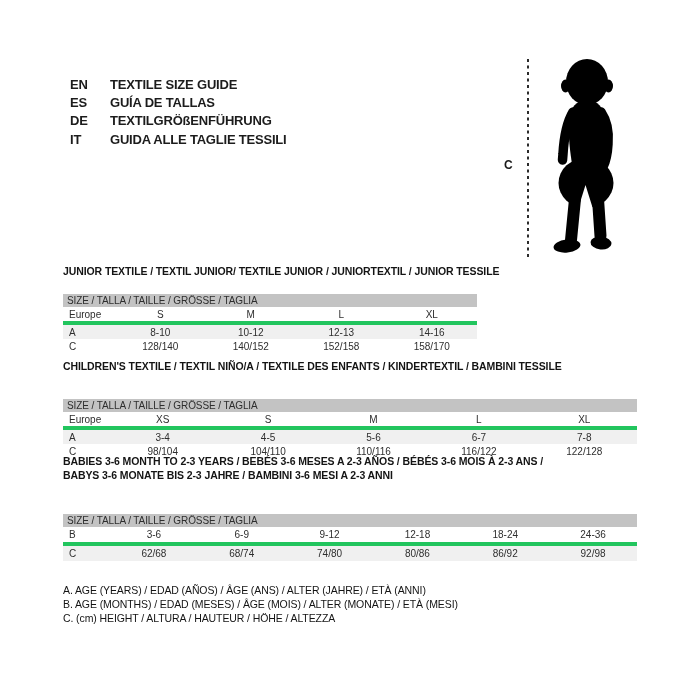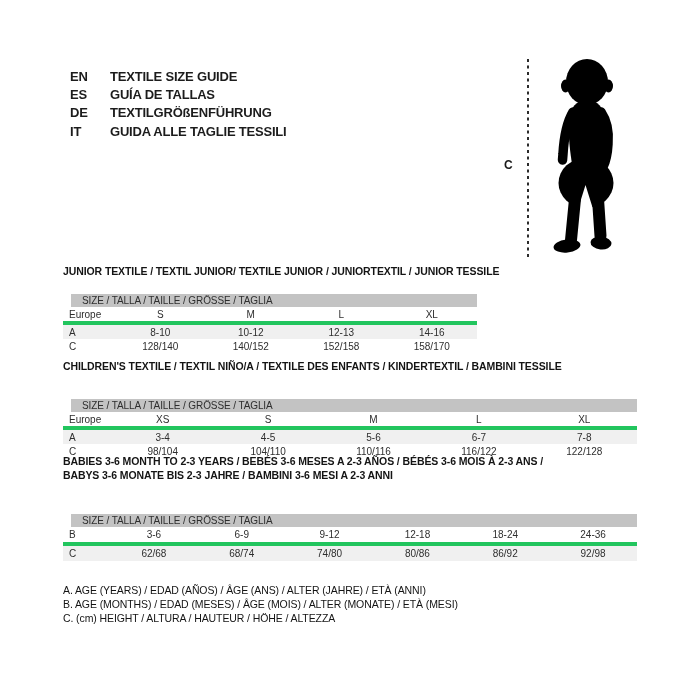--- a/index.html
+++ b/index.html
@@ -1,39 +1,39 @@
 <!DOCTYPE html>
 <html><head>
 <meta charset="utf-8">
 <style>
   html,body { margin:0; padding:0; background:#ffffff; }
   #canvas {
     position:relative; width:700px; height:700px; background:#ffffff;
     font-family:"Liberation Sans", sans-serif; color:#2e2e2e; overflow:hidden;
   }
   
-  .lang { position:absolute; left:70px; top:68px; font-weight:700; font-size:13px;
+  .lang { position:absolute; left:70px; top:76px; font-weight:700; font-size:13px;
           line-height:18.2px; color:#1c1c1c; letter-spacing:-0.2px; }
   .lang-row { white-space:nowrap; }
   .lang-code { display:inline-block; width:40px; }
   
   .figure-svg { position:absolute; left:495px; top:47px; }
   
   .tbl-title { position:absolute; left:63px; font-weight:700; font-size:10.5px;
                line-height:13.5px; color:#141414; letter-spacing:-0.1px; white-space:nowrap; }
   .tbl-title1 { top:265px; }
   .tbl-title2 { top:360px; }
   .tbl-title3 { top:455px; }
   
   .size-table { position:absolute; left:63px; font-size:10px; color:#2e2e2e; }
   .t1 { top:294px; width:414px; }
   .t2 { top:399px; width:574px; }
   .t3 { top:514px; width:574px; }
-  .size-bar { height:13px; background:#c3c3c3; line-height:13px; padding-left:11px;
-              font-size:10px; color:#2e2e2e; letter-spacing:-0.1px;margin-left:8px; }
+  .size-bar { height:13px; background:#c3c3c3; line-height:13px; padding-left:4px;
+              font-size:10px; color:#2e2e2e; letter-spacing:-0.1px; }
   .grid-row { display:grid; height:14px; line-height:13px; align-items:center; }
   .t3 .grid-row { height:15px; line-height:14px; }
   .t1 .grid-row { grid-template-columns:52px repeat(4,1fr); }
   .t2 .grid-row { grid-template-columns:47px repeat(5,1fr); }
   .t3 .grid-row { grid-template-columns:47px repeat(6,1fr); }
   .grid-row span { text-align:center; }
   .grid-row .lbl { text-align:left; padding-left:6px; }
   .row-first { border-bottom:4px solid #22c55e; }
   .row-alt { background:#f0f0f0; }
   

